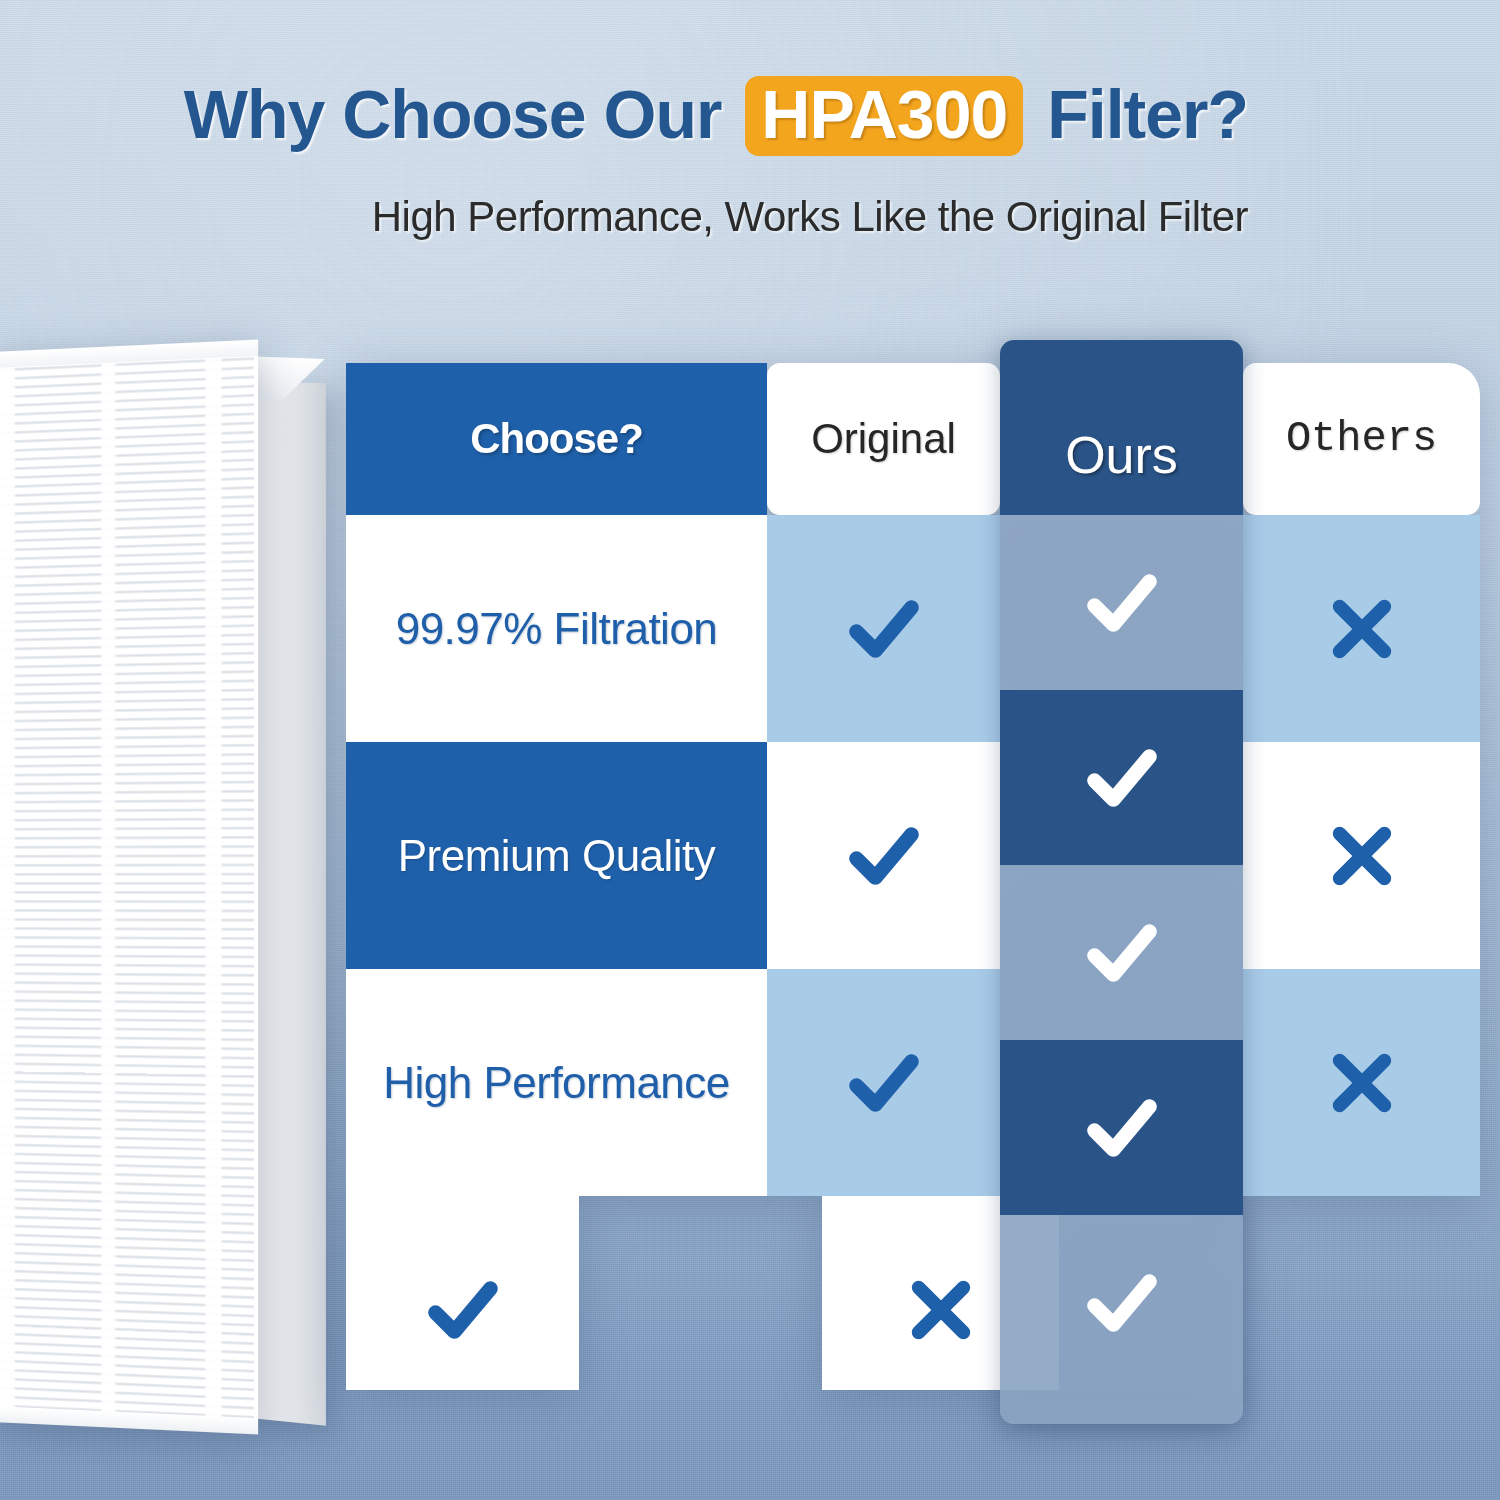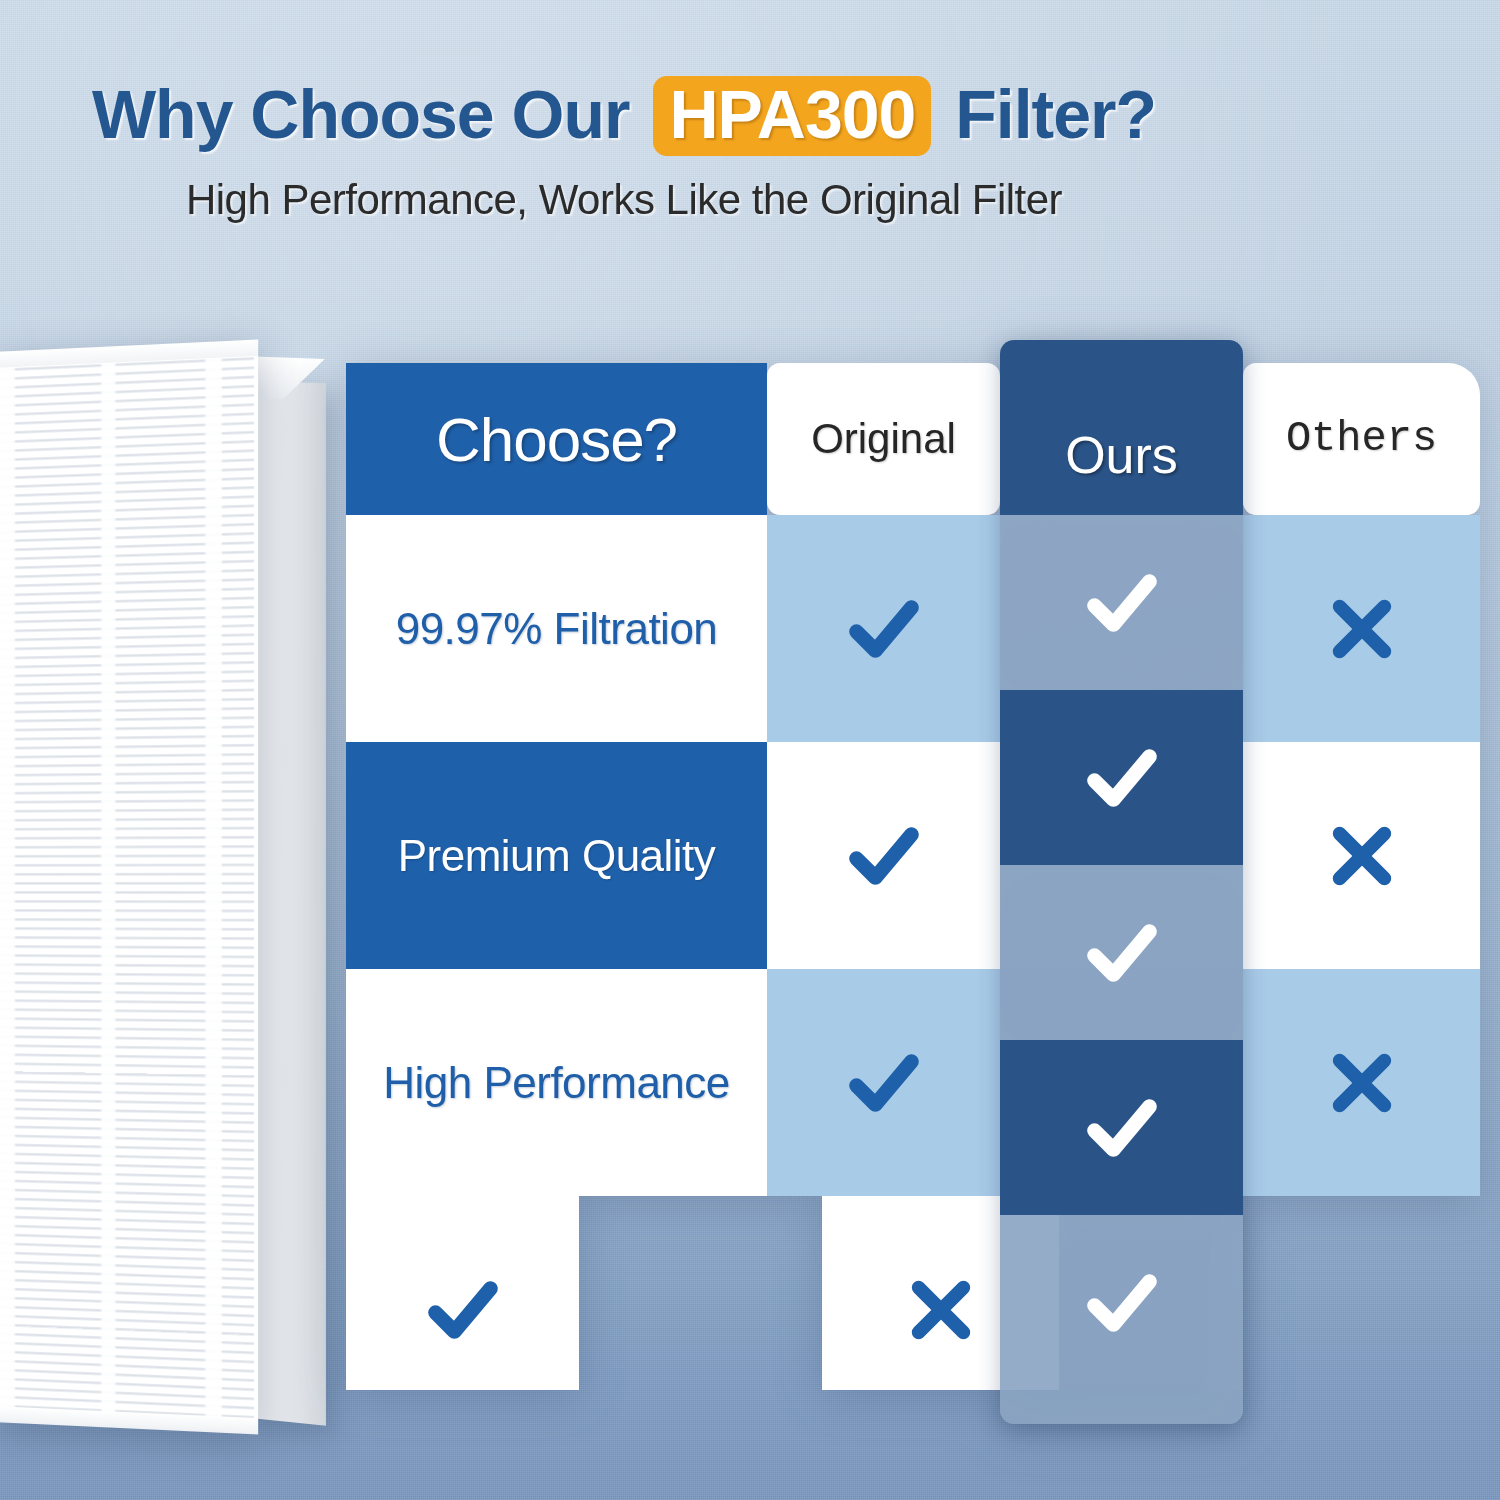--- a/index.html
+++ b/index.html
@@ -36,21 +36,21 @@
       repeating-linear-gradient(90deg, rgba(255,255,255,.08) 0px, rgba(255,255,255,.08) 1px, rgba(0,0,0,.03) 1px, rgba(0,0,0,.03) 2px),
       radial-gradient(circle at 30% 12%, rgba(255,255,255,.35), rgba(255,255,255,0) 55%);
   }
 
   
   #headings {
     position: absolute;
     top: 76px;
     left: 0;
     width: 1248px;
-    text-align: center;
+    text-align: right;
     z-index: 5;
   }
   #main-title {
     font-size: 68px;
     font-weight: bold;
     color: #24578f;
     letter-spacing: -1px;
     line-height: 1.06;
     text-shadow: 2px 2px 2px rgba(255,255,255,.75);
     white-space: nowrap;
@@ -59,21 +59,21 @@
     display: inline-block;
     background: #f3a51e;
     color: #ffffff;
     border-radius: 14px;
     padding: 2px 16px 6px 16px;
     margin: 0 6px;
     text-shadow: 2px 2px 2px rgba(120,70,0,.35);
     vertical-align: baseline;
   }
   #subtitle {
-    margin-top: 20px;
+    margin-top: 37px;
     font-size: 42px;
     color: #2b2b2b;
     letter-spacing: -0.5px;
     text-shadow: 2px 2px 2px rgba(255,255,255,.6);
     white-space: nowrap;
   }
 
   
   #filter-photo {
     position: absolute;
@@ -183,22 +183,22 @@
   .c-label { width: 421px; }
   .c-original { width: 233px; }
   .c-ours { width: 243px; }
   .c-others { width: 237px; font-family: Liberation Mono, monospace; }
 
   
   #header-row { height: 152px; }
   #hdr-choose {
     background: #1f60aa;
     color: #ffffff;
-    font-size: 62px;
-    font-weight: normal;
+    font-size: 42px;
+    font-weight: bold;
     letter-spacing: -1px;
     text-shadow: 2px 2px 3px rgba(0,0,0,.25);
   }
   #hdr-original, #hdr-others {
     background: #ffffff;
     color: #262626;
     font-size: 42px;
     text-shadow: 1px 1px 2px rgba(0,0,0,.20);
     border-radius: 13px;
   }

